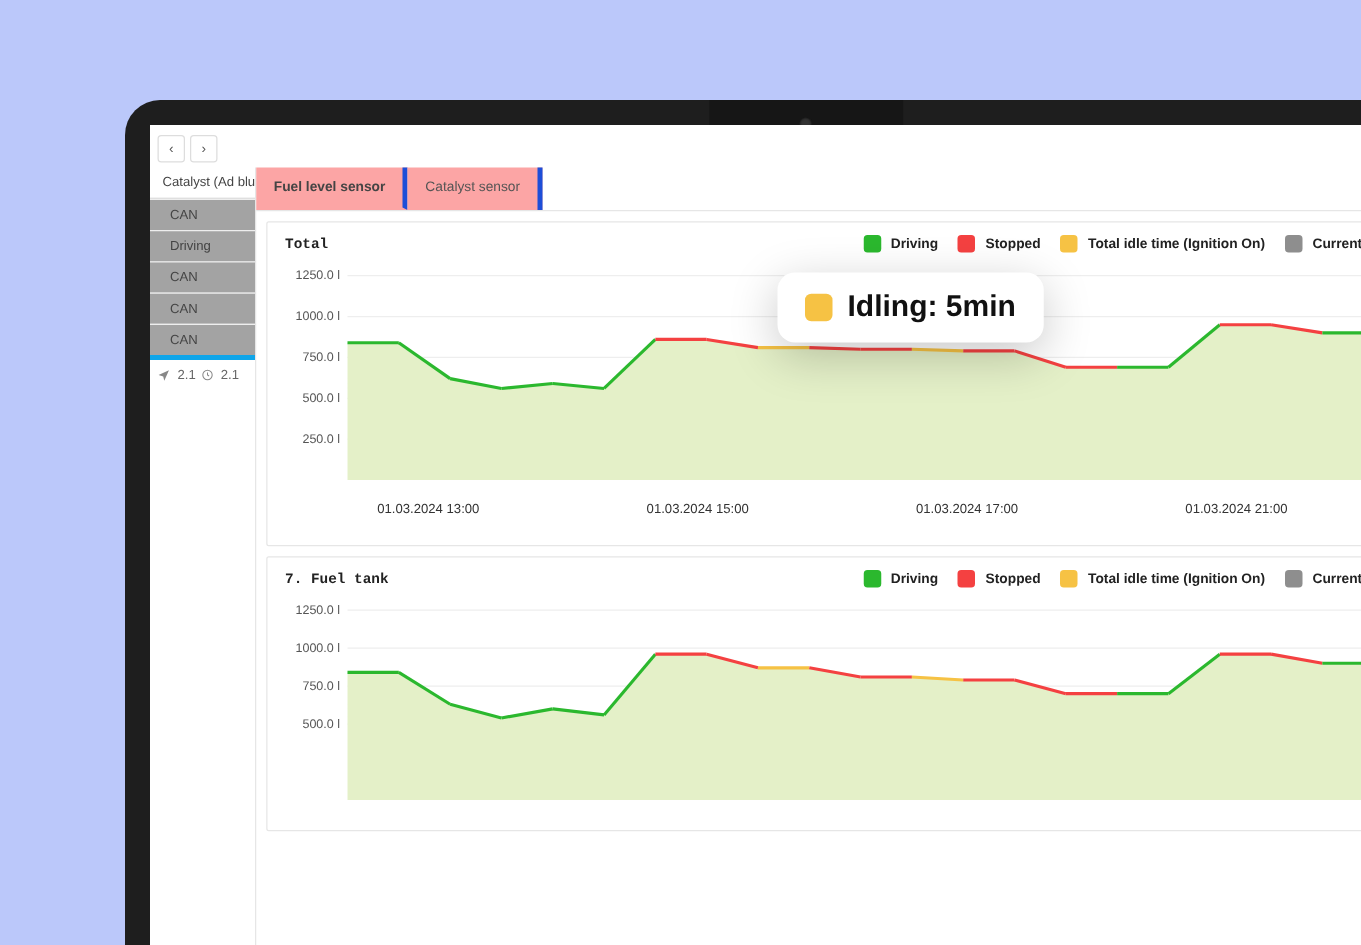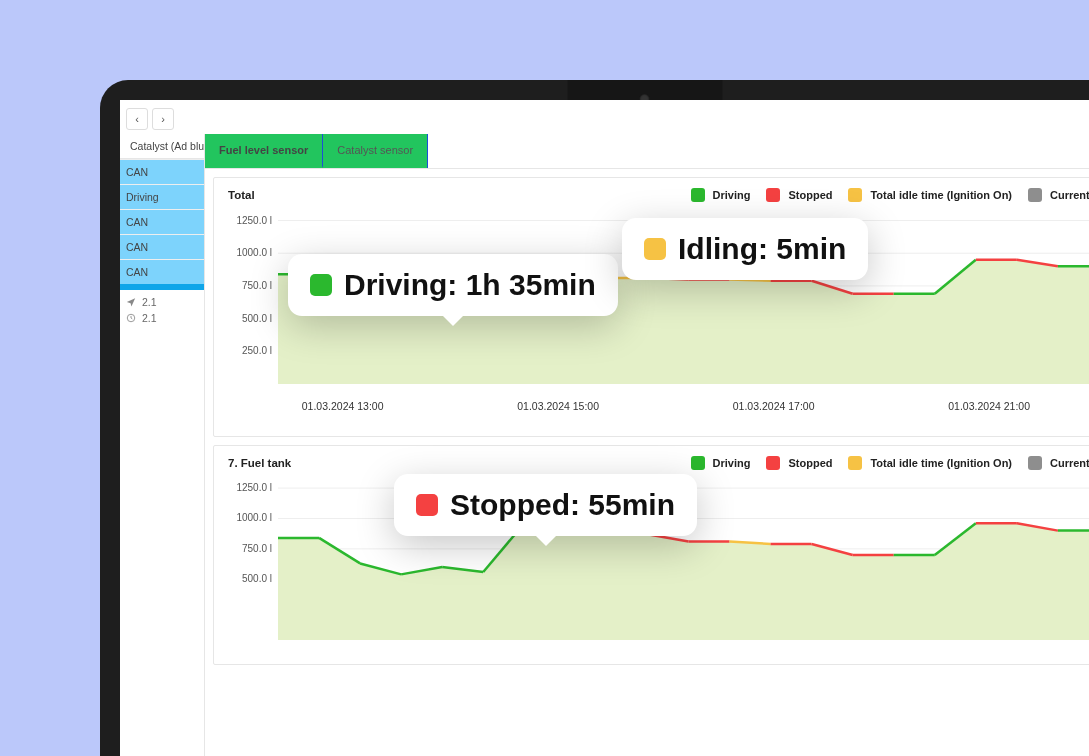--- a/index.html
+++ b/index.html
@@ -62,70 +62,70 @@
     display:flex; flex-direction:column;
   }
   .side-header {
     padding:6px 6px;
     border-bottom:1px solid #e6e6e6;
     display:flex; align-items:center; gap:4px;
     font-size:10.5px;
     white-space:nowrap;
   }
   .side-cell {
-    padding:6px 6px;
+    padding:6px 16px;
     border-top:1px solid #eee;
-    background:#7dd3fc;
+    background:#a3a3a3;
     white-space:nowrap;
     overflow:hidden;
     text-overflow:ellipsis;
   }
   .side-icon-row {
     padding:6px 6px;
-    border-top:6px solid #0ea5e9;
+    border-top:4px solid #0ea5e9;
     background:#fff;
-    display:flex; flex-direction:column; gap:4px;
+    display:flex; flex-direction:row; gap:4px;
   }
   .side-icon-row .srow { display:flex; align-items:center; gap:6px; color:#666; font-size:10.5px;}
   .content {
     flex:1; display:flex; flex-direction:column;
     min-width:0;
   }
   .tabs {
     display:flex;
     border-bottom:1px solid #e6e6e6;
     font-size:11px;
   }
   .tab {
     padding:10px 14px;
     color:#444;
     font-weight:600;
-    border-right:1px solid #1d4ed8;
-    background:#22c55e;
+    border-right:4px solid #1d4ed8;
+    background:#fca5a5;
   }
   .tab:not(.active){ color:#555; font-weight:500;}
   .tab.active {border-bottom:2px solid transparent;}
   .charts-scroll { flex:1; overflow:auto; padding: 0 8px 8px 8px; }
   .chart-card {
     border:1px solid #e6e6e6;
     border-radius:2px;
     background:#fff;
     margin-top:8px;
     padding: 10px 14px 18px 14px;
     position:relative;
   }
   .chart-head {
     display:flex;
     justify-content:space-between;
     align-items:center;
     font-size:11.5px;
     color:#222;
     padding-bottom:6px;
   }
-  .chart-title { font-weight:700; }
+  .chart-title { font-weight:700;font-family:Liberation Mono, monospace; }
   .legend { display:flex; gap:16px; align-items:center; flex-wrap:nowrap; }
   .legend-item { display:flex; align-items:center; gap:8px; font-weight:600; color:#222; font-size:11px; white-space:nowrap;}
   .swatch { width:14px; height:14px; border-radius:3px; }
   .sw-green{ background:#2BB82E;}
   .sw-red  { background:#F44141;}
   .sw-amber{ background:#F6C244;}
   .sw-gray { background:#8E8E8E;}
   .plot { position:relative; height:210px; width:100%; }
   .plot svg { position:absolute; inset:0; width:100%; height:100%; }
   .y-tick { font-size:10px; fill:#555; }
@@ -133,21 +133,21 @@
   .grid-line { stroke:#eee; stroke-width:1; }
 
   
   .callout {
     position:absolute;
     background:#fff;
     border-radius:14px;
     box-shadow: 0 10px 38px rgba(0,0,0,.22);
     display:flex; align-items:center; gap:12px;
     padding:14px 22px;
-    font-size:30px; font-weight:700;
+    font-size:24px; font-weight:700;
     color:#111;
     pointer-events:none;
     z-index:50;
   }
   .callout .sq { width:22px; height:22px; border-radius:5px; }
   .callout.point::after {
     content:""; position:absolute;
     left:50%; transform:translateX(-50%);
     bottom:-10px;
     width:0;height:0;
@@ -275,24 +275,20 @@
                   <line x1="788.8571428571428" y1="51.769230769230774" x2="829.9047619047619" y2="58.307692307692314" stroke="#F44141" stroke-width="2.5"></line>
                   <line x1="829.9047619047619" y1="58.307692307692314" x2="870.952380952381" y2="58.307692307692314" stroke="#2BB82E" stroke-width="2.5"></line>
                   <line x1="870.952380952381" y1="58.307692307692314" x2="912" y2="71.38461538461537" stroke="#F44141" stroke-width="2.5"></line>
                   <text class="x-tick" x="114.64999999999999" y="202" text-anchor="middle">01.03.2024 13:00</text>
                   <text class="x-tick" x="330.15000000000003" y="202" text-anchor="middle">01.03.2024 15:00</text>
                   <text class="x-tick" x="545.65" y="202" text-anchor="middle">01.03.2024 17:00</text>
                   <text class="x-tick" x="761.15" y="202" text-anchor="middle">01.03.2024 21:00</text>
                 </svg>
               </div>
 
-            <div class="callout point" style="top:76px; left:74px;">
-              <span class="sq sw-green"></span>
-              <span>Driving: 1h 35min</span>
-            </div>
             <div class="callout" style="top:40px; left:408px;">
               <span class="sq sw-amber"></span>
               <span>Idling: 5min</span>
             </div>
           </div>
 
           <div class="chart-card">
             <div class="chart-head">
               <span class="chart-title">7. Fuel tank</span>
               <div class="legend">
@@ -342,24 +338,20 @@
                   <line x1="624.6666666666666" y1="78.92307692307693" x2="665.7142857142858" y2="78.92307692307693" stroke="#F44141" stroke-width="2.5"></line>
                   <line x1="665.7142857142858" y1="78.92307692307693" x2="706.7619047619047" y2="78.92307692307693" stroke="#2BB82E" stroke-width="2.5"></line>
                   <line x1="706.7619047619047" y1="78.92307692307693" x2="747.8095238095239" y2="47.32307692307692" stroke="#2BB82E" stroke-width="2.5"></line>
                   <line x1="747.8095238095239" y1="47.32307692307692" x2="788.8571428571428" y2="47.32307692307692" stroke="#F44141" stroke-width="2.5"></line>
                   <line x1="788.8571428571428" y1="47.32307692307692" x2="829.9047619047619" y2="54.61538461538462" stroke="#F44141" stroke-width="2.5"></line>
                   <line x1="829.9047619047619" y1="54.61538461538462" x2="870.952380952381" y2="54.61538461538462" stroke="#2BB82E" stroke-width="2.5"></line>
                   <line x1="870.952380952381" y1="54.61538461538462" x2="912" y2="66.76923076923077" stroke="#F44141" stroke-width="2.5"></line>
                 </svg>
               </div>
 
-            <div class="callout point" style="top:28px; left:180px;">
-              <span class="sq sw-red"></span>
-              <span>Stopped: 55min</span>
-            </div>
           </div>
 
         </div>
       </div>
     </div>
 
   </div>
 </div>
 
 <div class="page-round"></div>

